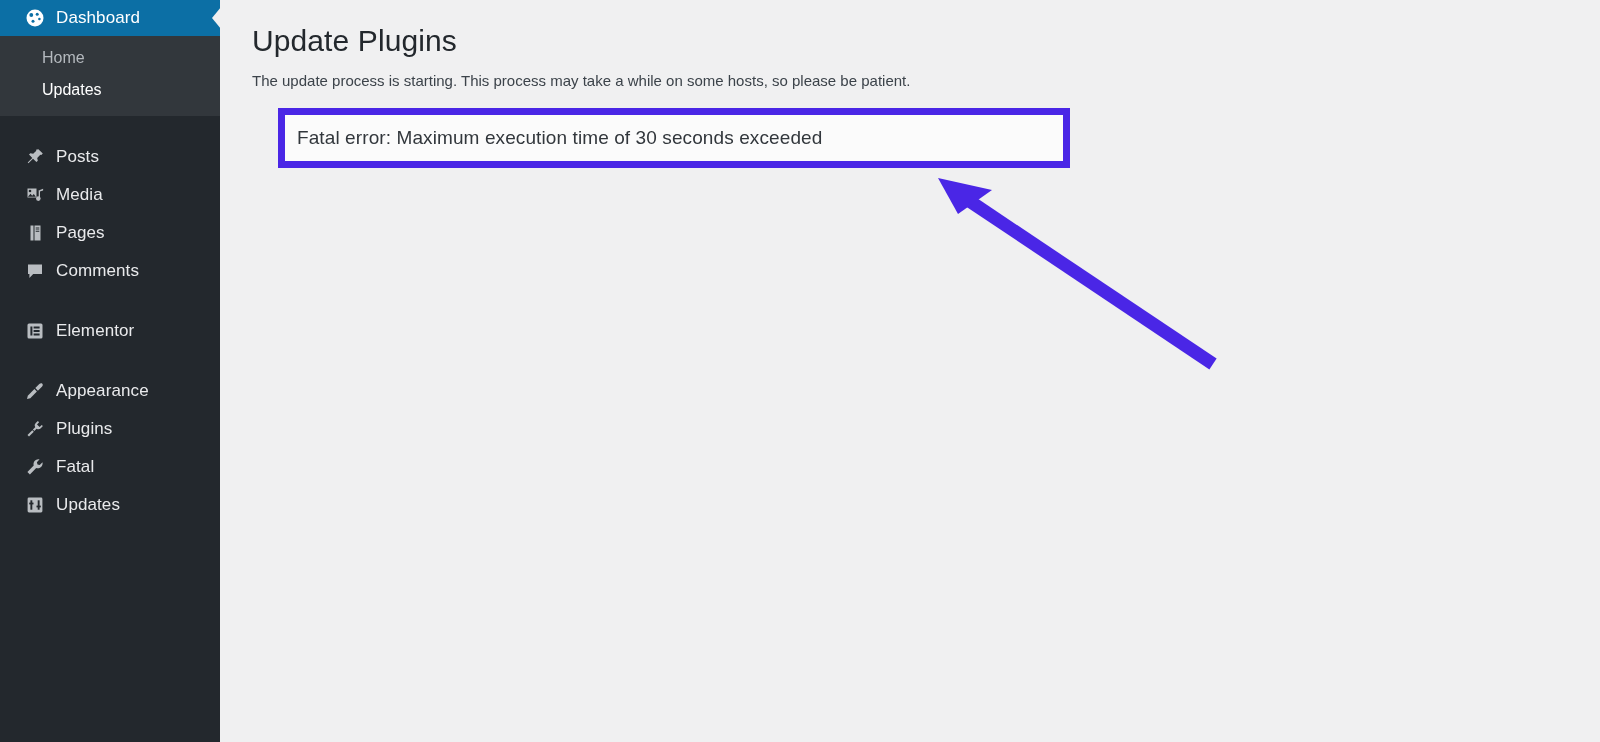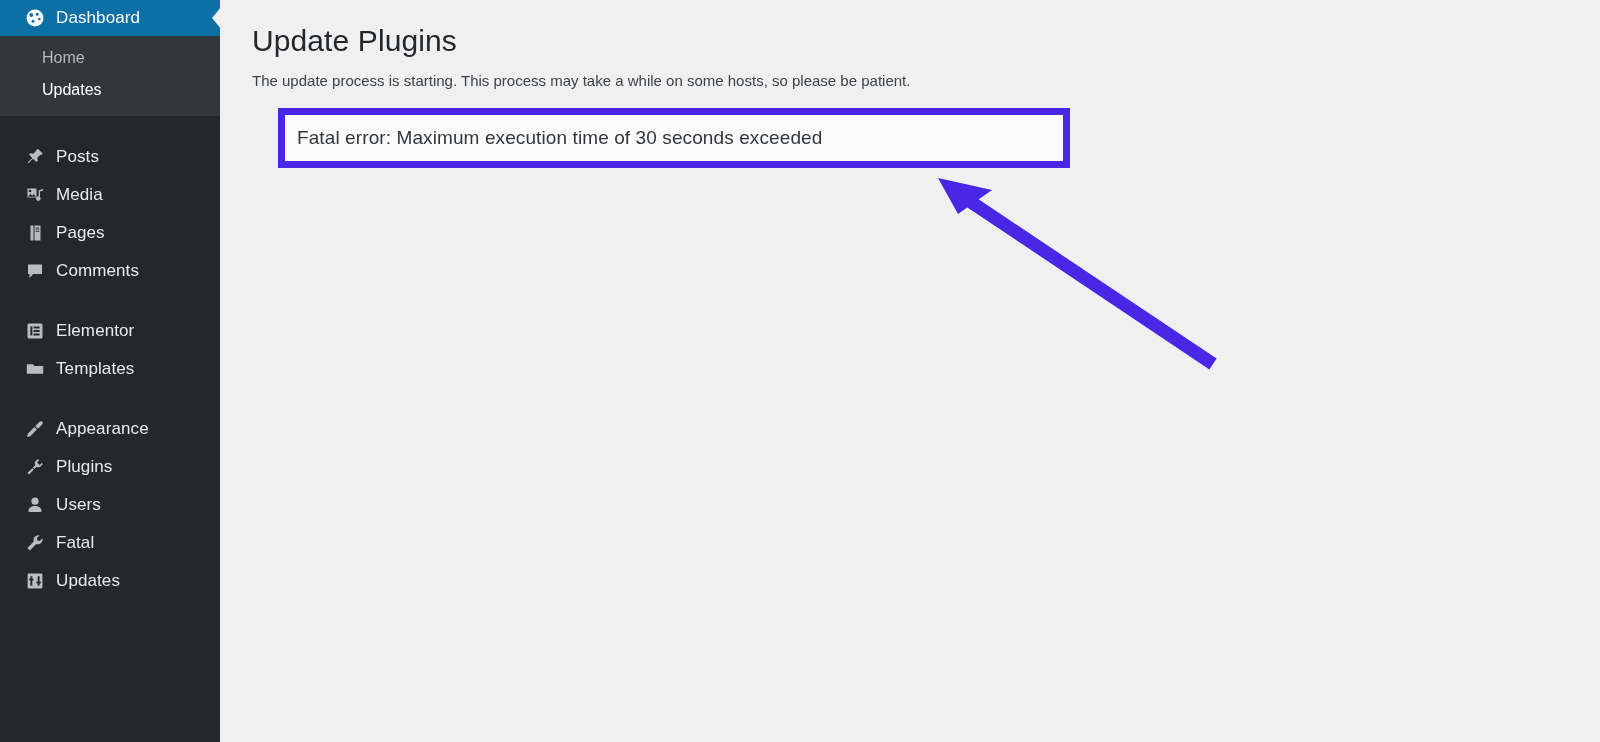--- a/index.html
+++ b/index.html
@@ -238,28 +238,20 @@
         <rect x="2.5" y="2.5" width="15" height="15" rx="1.5" fill="#b9bdc1"></rect>
         <rect x="5.4" y="5.5" width="2" height="9" fill="#23282d"></rect>
         <rect x="8.6" y="5.5" width="6" height="2" fill="#23282d"></rect>
         <rect x="8.6" y="9" width="6" height="2" fill="#23282d"></rect>
         <rect x="8.6" y="12.5" width="6" height="2" fill="#23282d"></rect>
       </svg>
     </span>
     <span class="menu-label">Elementor</span>
   </div>
 
-  <div class="menu-top">
-    <span class="menu-icon">
-      <svg width="20" height="20" viewBox="0 0 20 20" fill="#b9bdc1">
-        <path d="M1.8 5.2h6.1l1.6 1.8h8.7v7.8H1.8z"></path>
-      </svg>
-    </span>
-    <span class="menu-label">Templates</span>
-  </div>
 
   <div class="menu-group-sep"></div>
 
   <div class="menu-top">
     <span class="menu-icon">
       <svg width="20" height="20" viewBox="0 0 20 20" fill="#b9bdc1">
         <path d="M17.3 2.7c-.7-.7-2-.6-3 .4l-4 4 2.6 2.6 4-4c1-1 1.1-2.3.4-3z"></path>
         <path d="M9.4 8.1l-6.6 6.6L2 18l3.3-.8L11.9 10.6z"></path>
       </svg>
     </span>
@@ -269,29 +261,20 @@
   <div class="menu-top">
     <span class="menu-icon">
       <svg width="20" height="20" viewBox="0 0 20 20" fill="#b9bdc1">
         <path d="M12.9 2.1l1.2 1.2-2.1 2.1 2.6 2.6 2.1-2.1 1.2 1.2-2.1 2.1a3.4 3.4 0 01-4.2.5L9.3 12l-1.4-1.4 2.3-2.3a3.4 3.4 0 01.5-4.2z"></path>
         <path d="M7.3 11.2l1.5 1.5L4 17.5l-1.5-1.5z"></path>
       </svg>
     </span>
     <span class="menu-label">Plugins</span>
   </div>
 
-  <div class="menu-top">
-    <span class="menu-icon">
-      <svg width="20" height="20" viewBox="0 0 20 20" fill="#b9bdc1">
-        <circle cx="10" cy="6.2" r="3.6"></circle>
-        <path d="M10 11c-3.6 0-6.4 2-6.4 4.3V17h12.8v-1.7C16.4 13 13.6 11 10 11z"></path>
-      </svg>
-    </span>
-    <span class="menu-label">Users</span>
-  </div>
 
   <div class="menu-top">
     <span class="menu-icon">
       <svg width="20" height="20" viewBox="0 0 20 20" fill="#b9bdc1">
         <path d="M14.6 2.3a5 5 0 00-5.9 6.3L2.4 14.9l2.5 2.5 6.3-6.3a5 5 0 006.3-5.9l-2.8 2.8-2.2-.6-.6-2.2z"></path>
       </svg>
     </span>
     <span class="menu-label">Fatal</span>
   </div>
 

